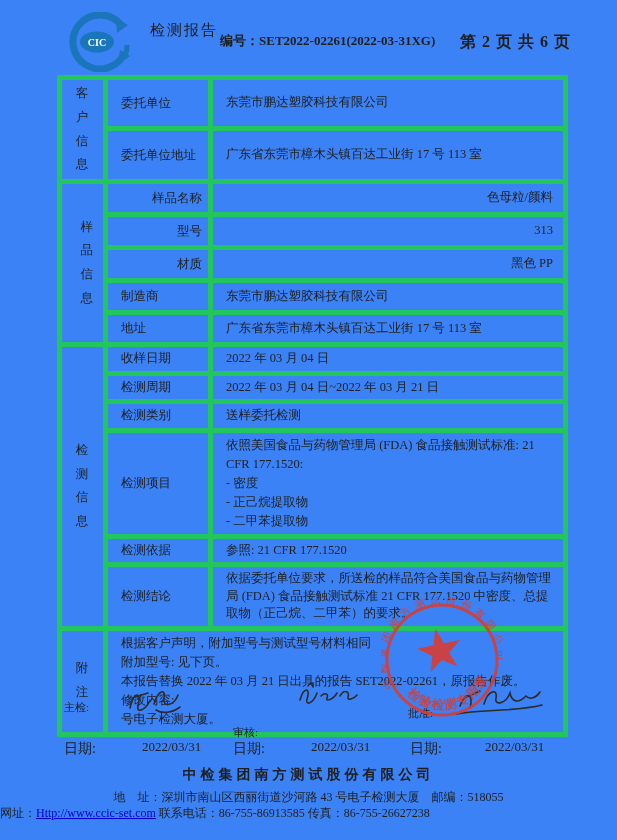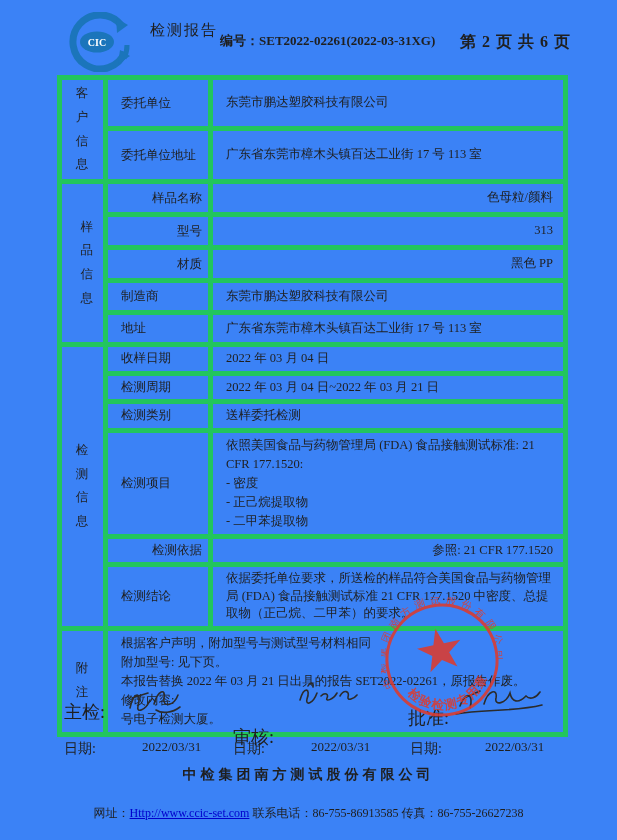--- a/index.html
+++ b/index.html
@@ -18,36 +18,36 @@
   
   table.report { position:absolute; left:57px; top:75px; width:506px; border-collapse:collapse; table-layout:fixed; }
   table.report td { border:5px solid #22c55e; font-size:12.5px; vertical-align:middle; }
   td.cat { text-align:center; line-height:1.9; padding:2px 9px; letter-spacing:1px; }
   td.lbl { padding:2px 6px 2px 13px; }
   td.val { padding:3px 10px 3px 13px; line-height:17.5px; }
   td.val .ln { line-height:19px; }
   tr.h35 td { height:35px; } tr.h36 td { height:36px; }
   tr.h33 td { height:33px;text-align:right; } tr.h32 td { height:32px; }
   tr.h27 td { height:27px; } tr.h26 td { height:26px; }
-  tr.h24 td { height:24px;text-align:right; } tr.h52 td { height:52px; }
+  tr.h24 td { height:24px; } tr.h52 td { height:52px; }
   tr.h88 td { height:88px; } tr.h94 td { height:94px; }
   
   .seal { position:absolute; left:381px; top:597px; opacity:0.88; }
   .seal-stroke { stroke:#dd3b2e; }
   .seal-fill { fill:#dd3b2e; }
   
-  .sig-label { position:absolute; font-size:18px;text-align:right; }
+  .sig-label { position:absolute; font-size:11px;text-align:right; }
   .sig-svg { position:absolute; }
   .sig-svg path { stroke:#2b2b2b; stroke-width:1.6; fill:none; stroke-linecap:round; }
   .date-label { position:absolute; font-size:14px; }
   .date-val { position:absolute; font-size:13px; }
   
   .ft-company { position:absolute; left:0; right:0; top:766px; text-align:center; font-size:14px; font-weight:bold; letter-spacing:4px; }
   .ft-line1 { position:absolute; left:0; right:0; top:789px; text-align:center; font-size:12px; }
-  .ft-line2 { position:absolute; left:0; right:0; top:805px; text-align:center; font-size:12px; }
+  .ft-line2 { position:absolute; left:0; right:0; top:805px; text-align:left; font-size:12px; }
   .ft-url { color:#0000cc; text-decoration:underline; cursor:pointer; }
 </style>
 </head>
 <body>
 
 <div class="page">
 
   <svg class="hdr-logo" width="80" height="60" viewBox="0 0 80 60">
     <path d="M63,13 A27,27 0 1 0 67,40" fill="none" stroke="#1b75bb" stroke-width="7"></path>
     <polygon points="58,6 70,13 59,21" fill="#1b75bb"></polygon>
@@ -177,19 +177,20 @@
   </svg>
 
   <span class="date-label" style="left:64px; top:740px;">日期:</span>
   <span class="date-val" style="left:142px; top:739px;">2022/03/31</span>
   <span class="date-label" style="left:233px; top:740px;">日期:</span>
   <span class="date-val" style="left:311px; top:739px;">2022/03/31</span>
   <span class="date-label" style="left:410px; top:740px;">日期:</span>
   <span class="date-val" style="left:485px; top:739px;">2022/03/31</span>
 
   <div class="ft-company">中检集团南方测试股份有限公司</div>
+  <div class="ft-line1">地　址：深圳市南山区西丽街道沙河路 43 号电子检测大厦　邮编：518055</div>
   <div class="ft-line2">
     <span>网址：</span><a class="ft-url">Http://www.ccic-set.com</a>
     <span>联系电话：86-755-86913585</span>
     <span>传真：86-755-26627238</span>
   </div>
 
 </div>
 
 </body></html>

